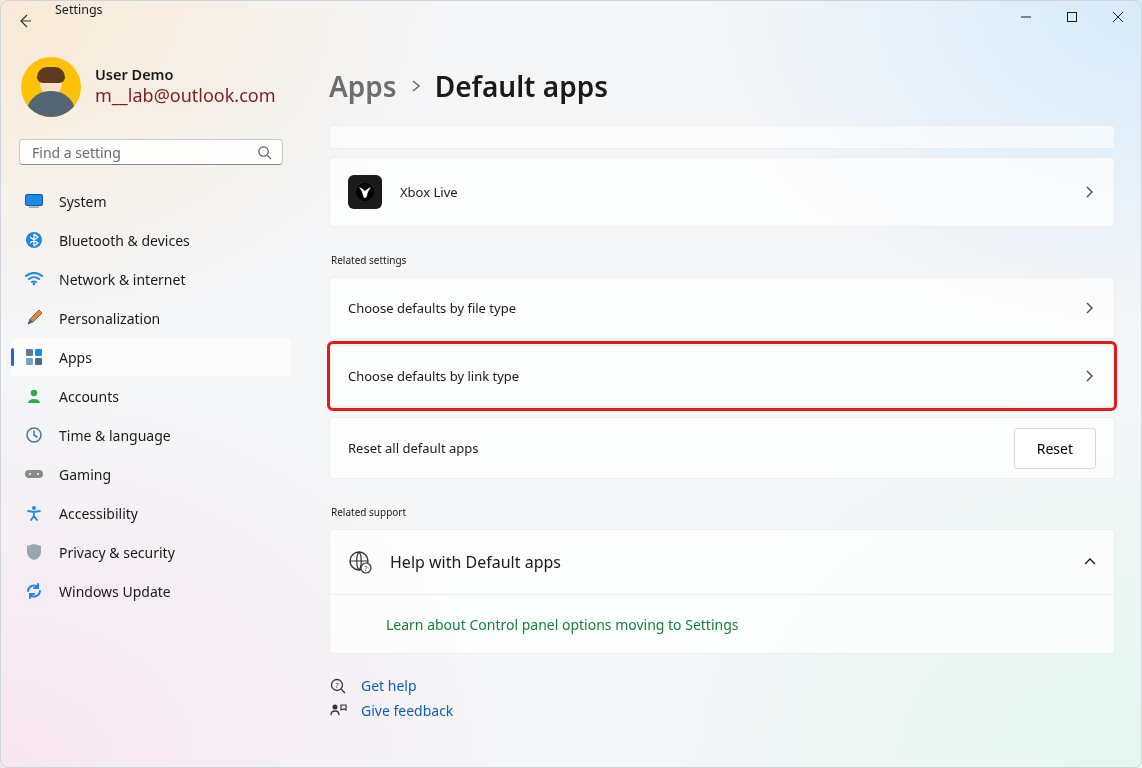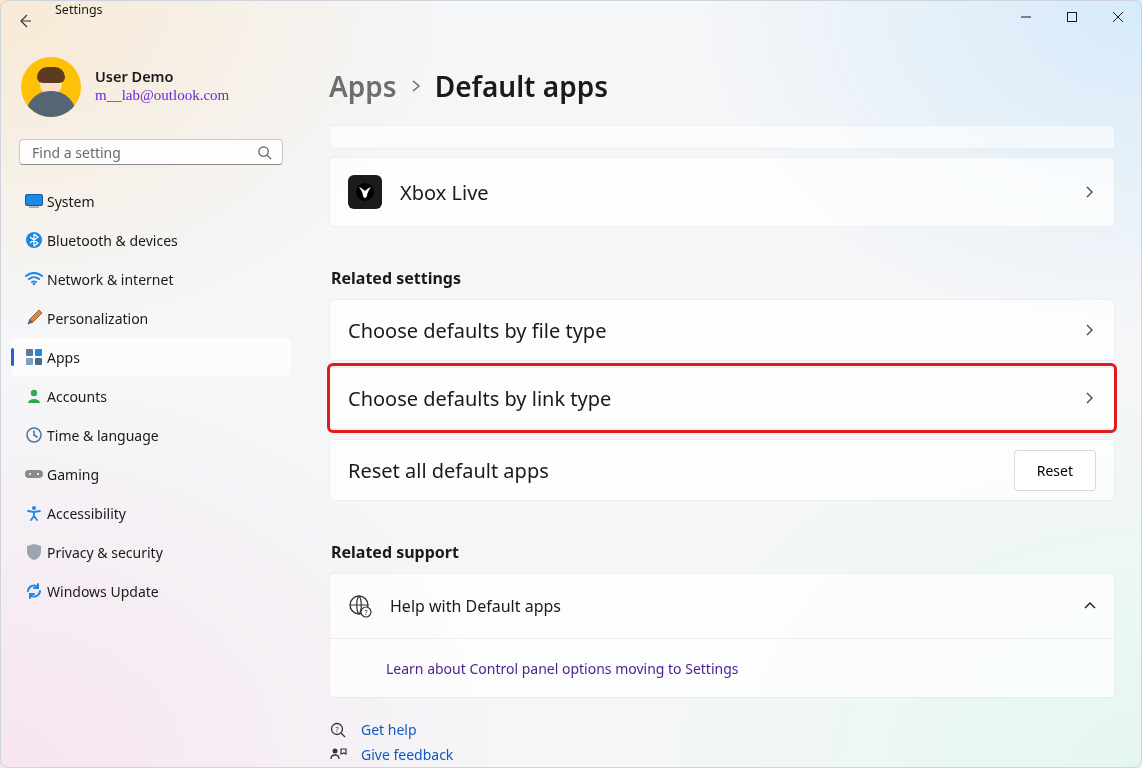--- a/index.html
+++ b/index.html
@@ -93,21 +93,21 @@
     width:50px;height:36px;border-radius:24px 24px 0 0;
     background:#546574;
   }
   .avatar .hair {
     position:absolute; left:50%; top:10px; transform:translateX(-50%);
     width:28px;height:16px;border-radius:14px 14px 8px 8px;
     background:#5d3b1f;
     z-index:2;
   }
   .profile .name { font-weight:600; font-size:14.5px; line-height:1.2; }
-  .profile .email { font-size:15px; color:#6d28d9; line-height:1.4;font-family:Liberation Serif, serif; }
+  .profile .email { font-size:18px; color:#7f1d1d; line-height:1.4; }
 
   
   .search-wrap { padding: 12px 18px 8px 18px; }
   .search {
     display:flex; align-items:center;
     height: 26px;
     background: rgba(255,255,255,0.85);
     border: 1px solid #c9c9c9;
     border-bottom: 1.5px solid #8a8a8a;
     border-radius: 4px;
@@ -119,21 +119,21 @@
   }
   .search input::placeholder { color:#6b6b6b; }
   .search .mag { color:#555; }
 
   
   .nav { padding: 8px 6px 0 6px; }
   .nav-item {
     display:flex;align-items:center;
     height: 38px;
     padding: 0 10px 0 14px;
-    gap: 4px;
+    gap: 16px;
     border-radius: 4px;
     font-size: 14px;
     color:#1a1a1a;
     margin: 1px 4px;
     position:relative;
   }
   .nav-item .ico {
     width:18px;height:18px; display:flex;align-items:center;justify-content:center;
     flex-shrink:0;
   }
@@ -176,27 +176,27 @@
     border-radius: 4px;
     margin-bottom: 8px;
   }
   .card-row {
     display:flex;align-items:center;
     padding: 0 18px;
     height: 62px;
     gap: 18px;
     margin-bottom: 4px;
   }
-  .card-row .label { font-size:20px; }
+  .card-row .label { font-size:13px; }
   .card-row .chev-r { margin-left:auto; color:#4a4a4a; }
   .card-row.slim { height: 70px; }
   .section-heading {
-    font-size: 16px;
-    font-weight:700;
-    margin: 40px 0 10px 2px;
+    font-size: 10px;
+    font-weight:400;
+    margin: 26px 0 10px 2px;
   }
   .xbox-ico {
     width:34px;height:34px;border-radius:6px;
     background:#1b1b1b;
     display:flex;align-items:center;justify-content:center;
     color:#fff;
   }
   .highlight {
     outline: 3px solid #e11b1b;
     outline-offset: -1px;
@@ -223,21 +223,21 @@
     display:flex;align-items:center;
     padding: 0 18px;
     height: 64px;
     gap: 18px;
   }
   .expander .hdr .chev-r { margin-left:auto; }
   .expander .body {
     border-top: 1px solid rgba(0,0,0,0.06);
     padding: 18px 18px 18px 56px;
   }
-  .link { color:#4c1d95; font-size:14px; }
+  .link { color:#15803d; font-size:14px; }
   .footer-links { margin-top: 22px; }
   .footer-links .row {
     display:flex;align-items:center;gap:14px;
     font-size:14px;
     margin: 6px 0;
   }
   .footer-links .row .ico { width:18px; color:#3a3a3a; }
   .footer-links .row .link { color:#0f5bbf; }
 
   svg { display:block; }

